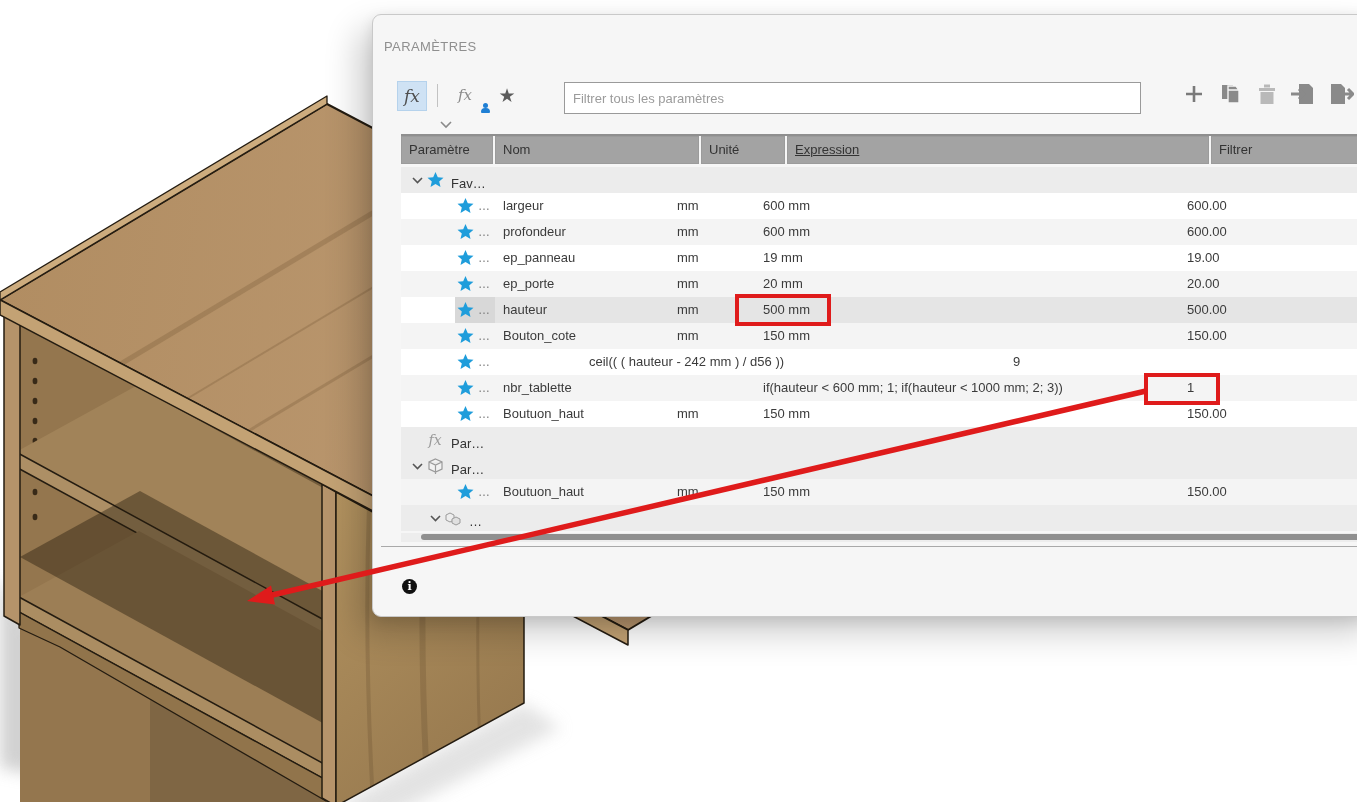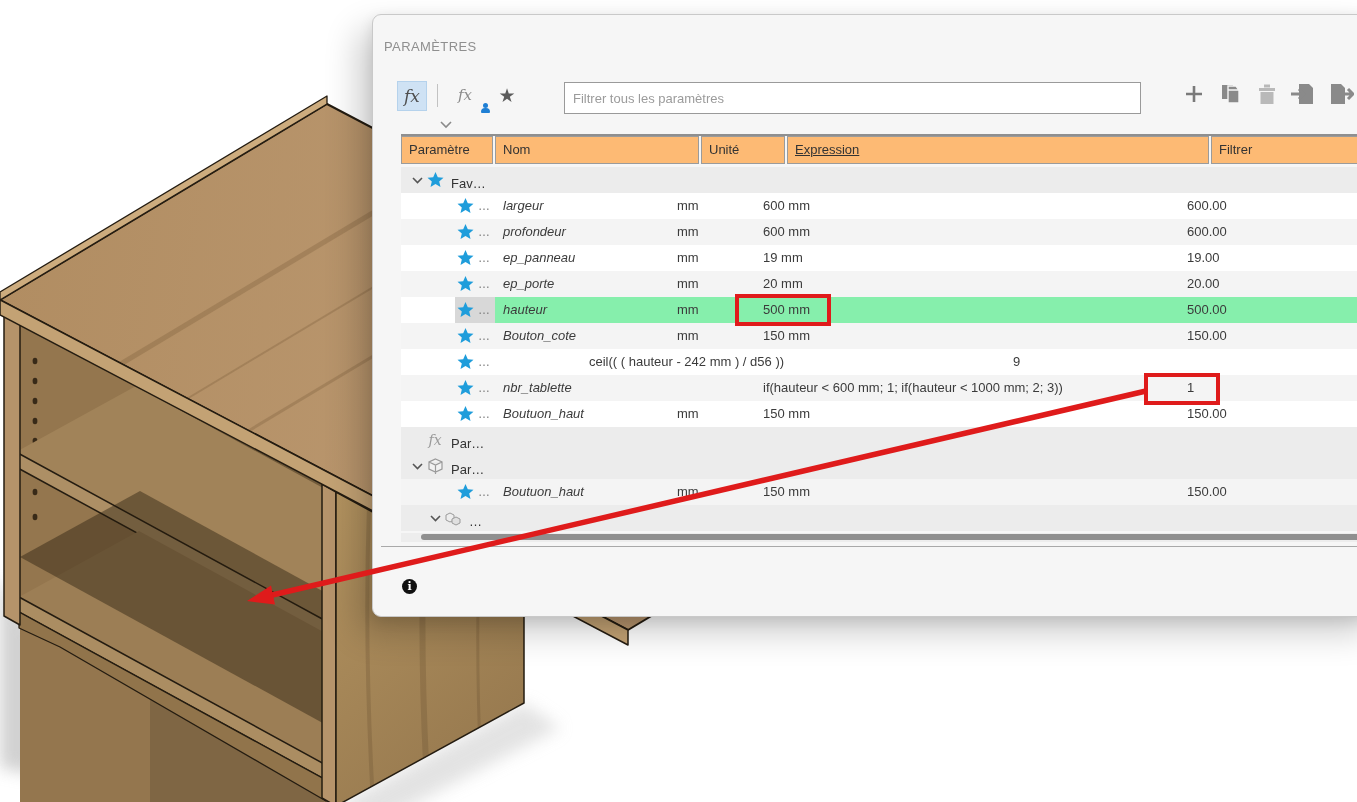--- a/index.html
+++ b/index.html
@@ -30,29 +30,29 @@
           border:1px solid #9a9a9a;background:#fff;font-size:13px;color:#444;padding:0 8px;
           font-family:"Liberation Sans", sans-serif;}
   .filter::placeholder{color:#9b9b9b;}
   .icn{position:absolute;top:79px;transform:translate(-50%,-50%);}
 
   
   .tbl-topline{position:absolute;left:28px;top:119px;right:0;height:2px;background:#8f8f8f;}
   .hdr-widget{position:absolute;left:66px;top:106px;}
   .hdr{position:absolute;left:28px;top:121px;right:0;height:28px;white-space:nowrap;font-size:13px;color:#333;}
   .hcell{display:inline-block;vertical-align:top;box-sizing:border-box;height:28px;line-height:26px;
-         padding-left:7px;background:#fdba74;border:1px solid #9b9b9b;margin-right:2px;cursor:default;}
+         padding-left:7px;background:#a3a3a3;border:1px solid #9b9b9b;margin-right:2px;cursor:default;}
   .rows{position:absolute;left:28px;top:152px;right:0;font-size:13px;color:#3b3b3b;}
   .row{display:flex;height:26px;line-height:26px;align-items:center;}
   .row.w{background:#fff;} .row.g{background:#f4f4f4;} .row.grp{background:#ececec;}
   .cell{box-sizing:border-box;height:26px;overflow:hidden;white-space:nowrap;}
   .c1{width:94px;display:flex;align-items:center;padding-left:56px;}
-  .c2{width:174px;padding-left:8px;font-style:italic;} .c3{width:86px;padding-left:8px;}
+  .c2{width:174px;padding-left:8px;} .c3{width:86px;padding-left:8px;}
   .c4{width:424px;padding-left:8px;} .c5{width:200px;padding-left:8px;}
-  .row.sel .cell{background:#86efac;}
+  .row.sel .cell{background:#e5e5e5;}
   .row.sel .c1{background:linear-gradient(to right,#fff 54px,#d8d8d8 54px);}
   .dots{color:#7a7a7a;font-size:12px;margin-left:4px;letter-spacing:1px;}
   .grp .glabel{margin-left:6px;color:#333;margin-top:7px;}
   .gfx{font-family:"DejaVu Serif", serif;font-style:italic;font-size:14px;color:#9a9a9a;width:18px;text-align:center;}
   .chev{width:16px;display:inline-flex;justify-content:center;}
 
   .hscroll-track{position:absolute;left:28px;top:518px;right:0;height:9px;background:#ededed;}
   .hscroll-thumb{position:absolute;left:48px;top:519px;right:0;height:6px;background:#8f8f8f;border-radius:3px;}
   .tbl-bottomline{position:absolute;left:8px;top:531px;right:0;height:1px;background:#a9a9a9;}
 

